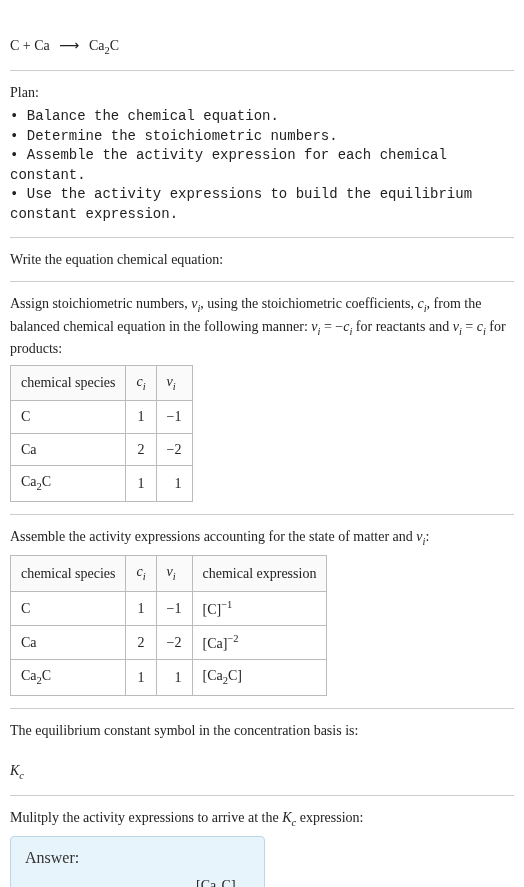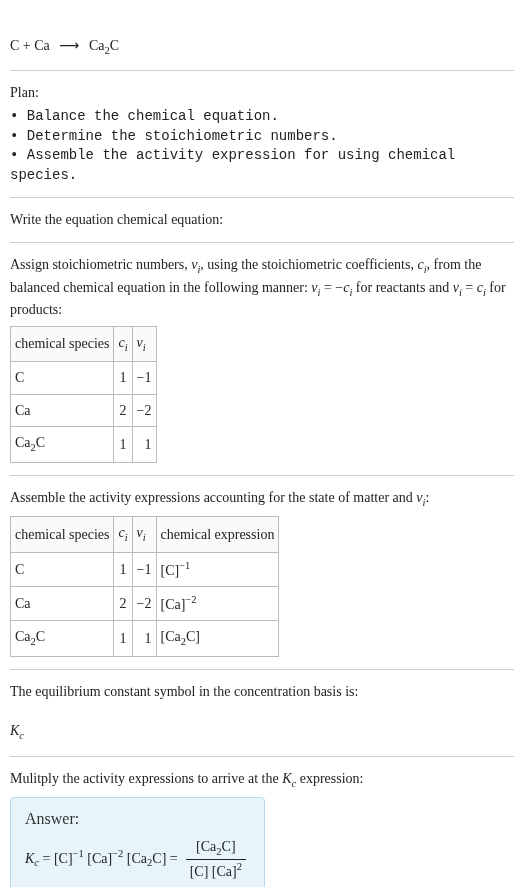--- a/index.html
+++ b/index.html
@@ -46,21 +46,21 @@
     .bullet-item {
       display: block;
       font-family: Liberation Mono, monospace;
     }
     table.data {
       border-collapse: collapse;
       margin-top: 6px;
     }
     table.data td, table.data th {
       border: 1px solid #bbb;
-      padding: 6px 4px;
+      padding: 6px 10px;
       text-align: left;
       font-weight: normal;
       font-family: Georgia, serif;
     }
     table.data th {
       background: #fafafa;
     }
     .italic {
       font-style: italic;
     }
@@ -116,21 +116,22 @@
   </div>
 </div>
 
 <hr class="hr">
 
 <div class="section">
   <div>Plan:</div>
   <div class="bullet-list">
     <span class="bullet-item">• Balance the chemical equation.</span>
     <span class="bullet-item">• Determine the stoichiometric numbers.</span>
-    <span class="bullet-item">• Assemble the activity expression for using chemical species.</span>
+    <span class="bullet-item">• Assemble the activity expression for each chemical constant.</span>
+    <span class="bullet-item">• Use the activity expressions to build the equilibrium constant expression.</span>
   </div>
 </div>
 
 <hr class="hr">
 
 <div class="section">
   <div>Write the equation chemical equation:</div>
 </div>
 
 <hr class="hr">

